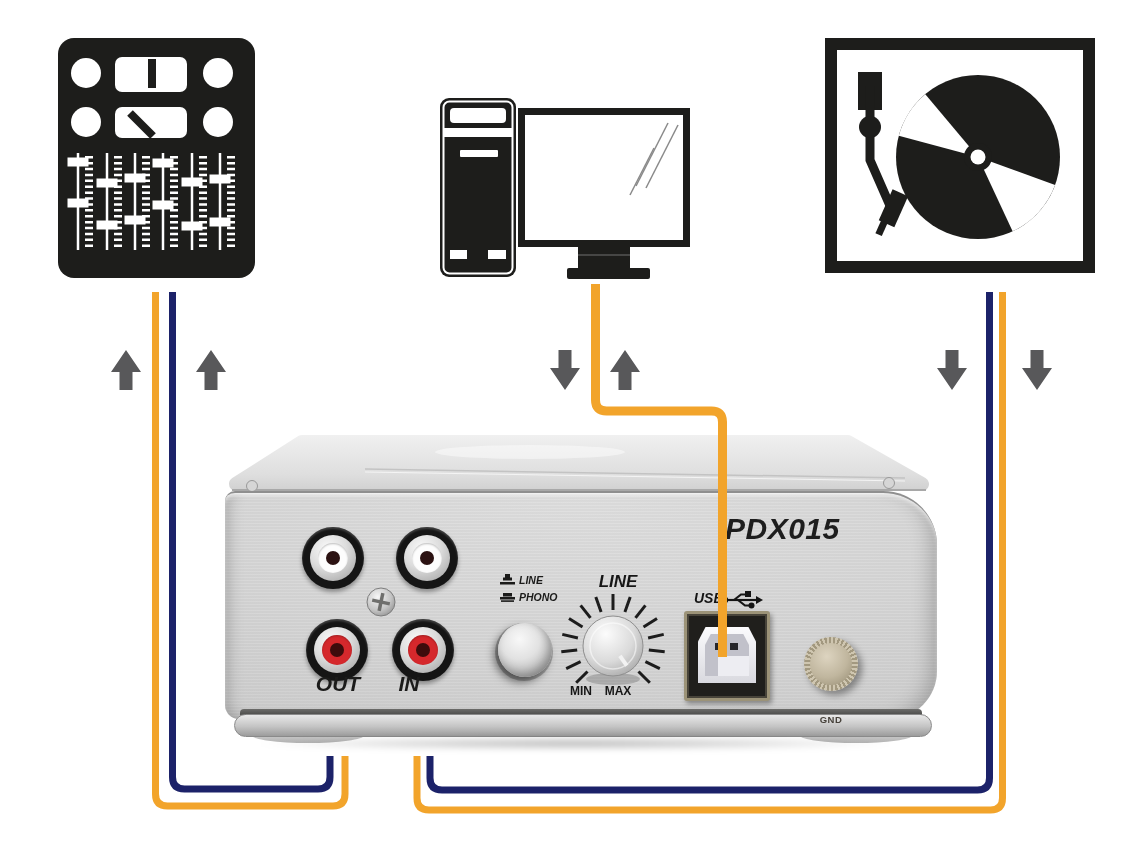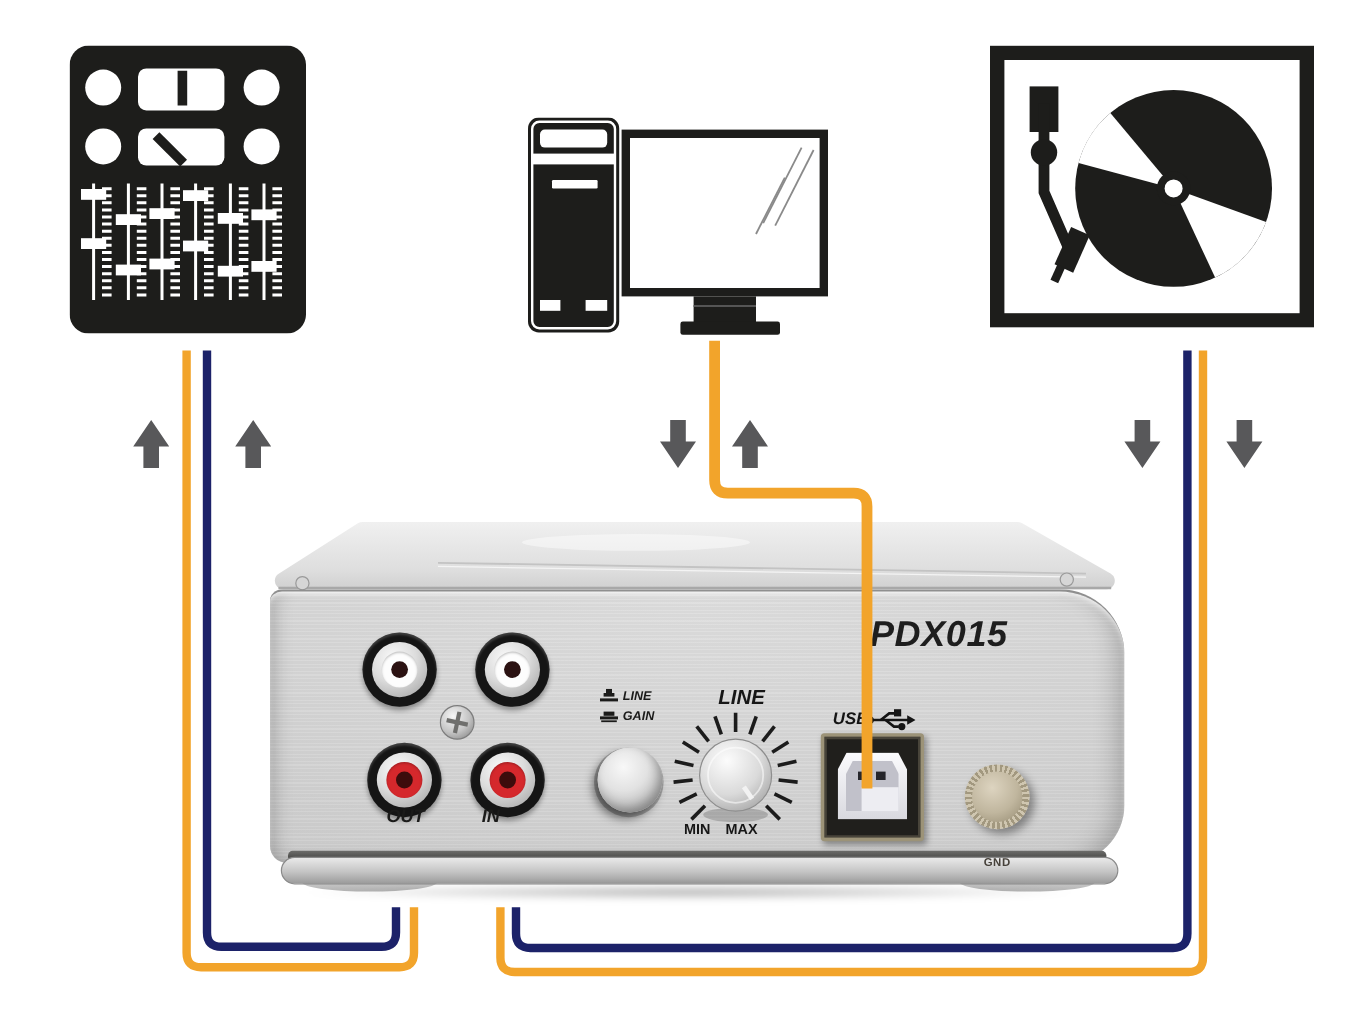--- a/index.html
+++ b/index.html
@@ -35,21 +35,21 @@
         box-shadow:0 3px 4px rgba(0,0,0,.35), inset 0 2px 2px rgba(255,255,255,.18);}
   .jack .metal{position:absolute;left:8px;top:8px;width:46px;height:46px;border-radius:50%;
         background:radial-gradient(circle at 38% 30%, #fafafa 0%, #dcdcdc 45%, #9d9d9d 100%);}
   .jack .ring{position:absolute;left:16px;top:16px;width:30px;height:30px;border-radius:50%;
         box-shadow:inset 0 1px 2px rgba(0,0,0,.25);}
   .jack .hole{position:absolute;left:24px;top:24px;width:14px;height:14px;border-radius:50%;}
   .jack.white .ring{background:#fdfdfd;}
   .jack.white .hole{background:#2b1212;}
   .jack.red .ring{background:#d5282c;}
   .jack.red .hole{background:#3d0c0c;}
-  .port-label{position:absolute;transform:translateX(-50%);font-size:15px;font-weight:bold;
+  .port-label{position:absolute;transform:translateX(-50%);font-size:21px;font-weight:bold;
       font-style:italic;color:#1b1b1a;}
   
   .legend-row{position:absolute;display:flex;align-items:flex-start;gap:4px;}
   .legend-text{font-size:10.5px;font-weight:bold;font-style:italic;color:#1b1b1a;}
   .push-button{position:absolute;left:498px;top:623px;width:54px;height:54px;border-radius:50%;
       background:radial-gradient(circle at 40% 30%, #f8f8f8 0%, #e2e2e2 40%, #b8b8b8 75%, #8d8d8d 100%);
       box-shadow:-4px 5px 8px rgba(0,0,0,.5), -1px 2px 0 2px rgba(70,70,70,.35),
                  inset -3px -4px 8px rgba(0,0,0,.25);}
   .gain-label{position:absolute;transform:translateX(-50%);font-size:17px;font-weight:bold;
       font-style:italic;color:#161616;}
@@ -256,21 +256,21 @@
         <rect x="0" y="8" width="15" height="2.5" fill="#1b1b1a"></rect>
       </svg>
       <span class="legend-text">LINE</span>
     </div>
     <div class="legend-row" style="left:500px;top:591px;">
       <svg width="15" height="11" viewBox="0 0 15 11">
         <rect x="3" y="2" width="9" height="3.5" fill="#1b1b1a"></rect>
         <rect x="0" y="6" width="15" height="2.5" fill="#1b1b1a"></rect>
         <rect x="1" y="9.3" width="13" height="1.6" fill="#1b1b1a"></rect>
       </svg>
-      <span class="legend-text">GAIN</span>
+      <span class="legend-text">PHONO</span>
     </div>
 
     <div class="push-button"></div>
 
     <div class="gain-label" style="left:618px;top:572px;">LINE</div>
     <svg class="abs" style="left:553px;top:586px;" width="124" height="124" viewBox="0 0 124 124">
       <defs>
           <radialGradient id="knobG" cx="0.38" cy="0.3" r="0.85">
         <stop offset="0" stop-color="#fcfcfc"></stop>
             <stop offset="0.55" stop-color="#dadada"></stop>

